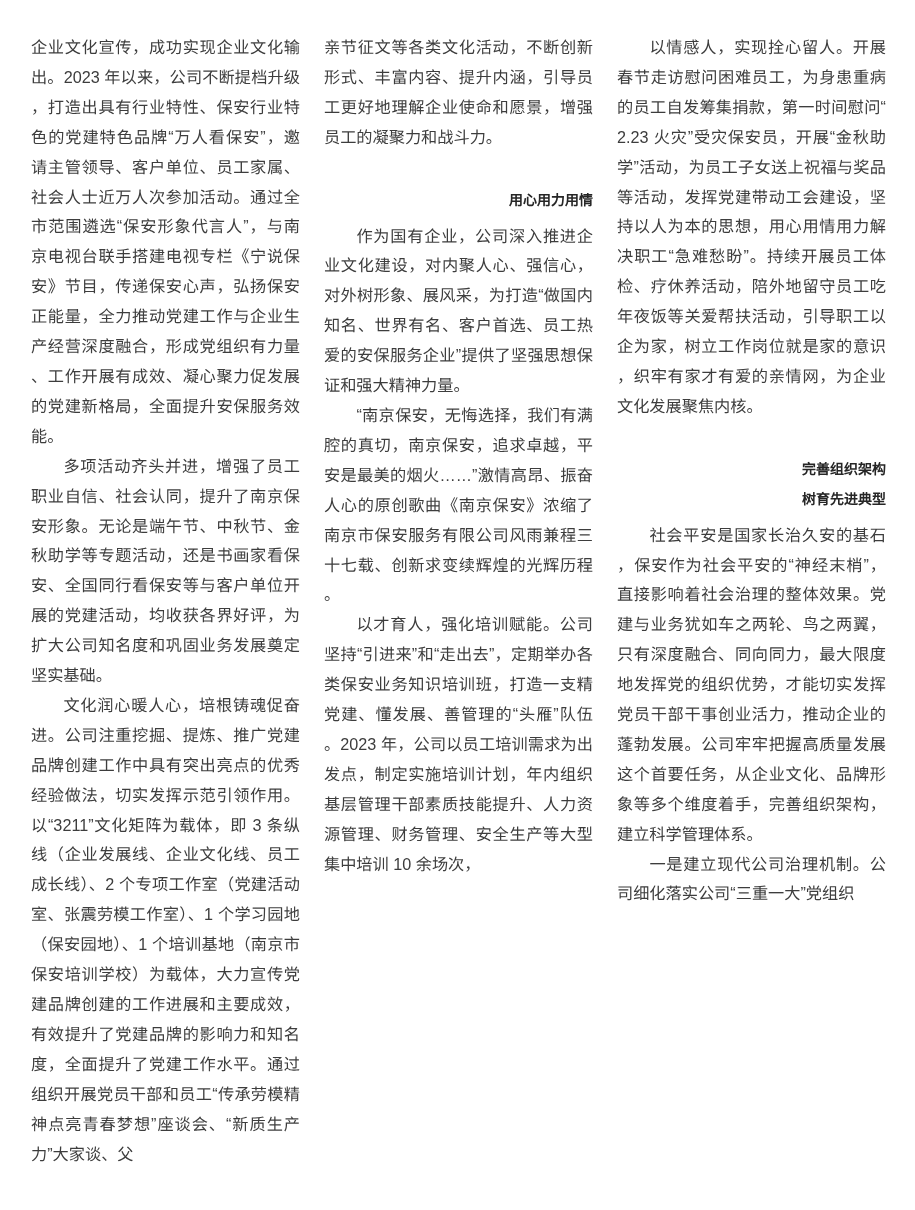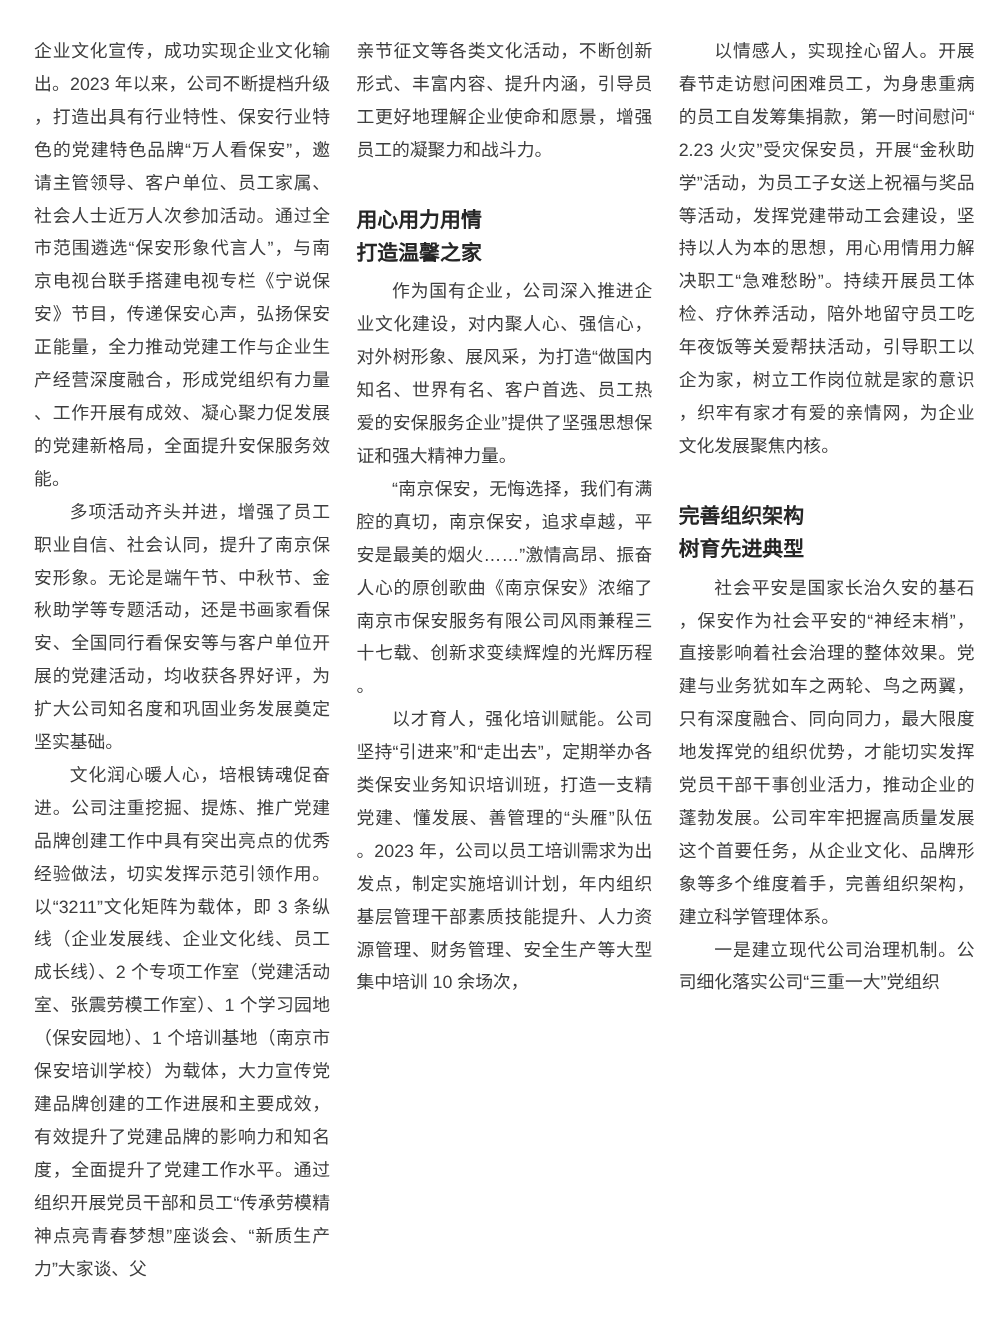--- a/index.html
+++ b/index.html
@@ -35,42 +35,41 @@
   }
   .col p {
     margin: 0;
     text-indent: 0;
   }
   .col p.indent {
     text-indent: 2em;
   }
   .col h3 {
     margin: 33px 0 6px 0;
-    font-size: 19px;
+    font-size: 14px;
     line-height: 29.9px;
     font-weight: 700;
     color: #262626;
-    text-align: left;
+    text-align: right;
     text-indent: 0;
   }
 </style>
 </head>
 <body>
 
 <div class="page" id="page-root">
     <div class="col">
       <p>企业文化宣传，成功实现企业文化输出。2023 年以来，公司不断提档升级，打造出具有行业特性、保安行业特色的党建特色品牌“万人看保安”，邀请主管领导、客户单位、员工家属、社会人士近万人次参加活动。通过全市范围遴选“保安形象代言人”，与南京电视台联手搭建电视专栏《宁说保安》节目，传递保安心声，弘扬保安正能量，全力推动党建工作与企业生产经营深度融合，形成党组织有力量、工作开展有成效、凝心聚力促发展的党建新格局，全面提升安保服务效能。</p>
       <p class="indent">多项活动齐头并进，增强了员工职业自信、社会认同，提升了南京保安形象。无论是端午节、中秋节、金秋助学等专题活动，还是书画家看保安、全国同行看保安等与客户单位开展的党建活动，均收获各界好评，为扩大公司知名度和巩固业务发展奠定坚实基础。</p>
       <p class="indent">文化润心暖人心，培根铸魂促奋进。公司注重挖掘、提炼、推广党建品牌创建工作中具有突出亮点的优秀经验做法，切实发挥示范引领作用。以“3211”文化矩阵为载体，即 3 条纵线（企业发展线、企业文化线、员工成长线）、2 个专项工作室（党建活动室、张震劳模工作室）、1 个学习园地（保安园地）、1 个培训基地（南京市保安培训学校）为载体，大力宣传党建品牌创建的工作进展和主要成效，有效提升了党建品牌的影响力和知名度，全面提升了党建工作水平。通过组织开展党员干部和员工“传承劳模精神点亮青春梦想”座谈会、“新质生产力”大家谈、父</p>
     </div>
     <div class="col">
       <p>亲节征文等各类文化活动，不断创新形式、丰富内容、提升内涵，引导员工更好地理解企业使命和愿景，增强员工的凝聚力和战斗力。</p>
       <h3>
         <div>用心用力用情</div>
-        <div>打造温馨之家</div>
       </h3>
       <p class="indent">作为国有企业，公司深入推进企业文化建设，对内聚人心、强信心，对外树形象、展风采，为打造“做国内知名、世界有名、客户首选、员工热爱的安保服务企业”提供了坚强思想保证和强大精神力量。</p>
       <p class="indent">“南京保安，无悔选择，我们有满腔的真切，南京保安，追求卓越，平安是最美的烟火……”激情高昂、振奋人心的原创歌曲《南京保安》浓缩了南京市保安服务有限公司风雨兼程三十七载、创新求变续辉煌的光辉历程。</p>
       <p class="indent">以才育人，强化培训赋能。公司坚持“引进来”和“走出去”，定期举办各类保安业务知识培训班，打造一支精党建、懂发展、善管理的“头雁”队伍。2023 年，公司以员工培训需求为出发点，制定实施培训计划，年内组织基层管理干部素质技能提升、人力资源管理、财务管理、安全生产等大型集中培训 10 余场次，</p>
     </div>
     <div class="col">
       <p class="indent">以情感人，实现拴心留人。开展春节走访慰问困难员工，为身患重病的员工自发筹集捐款，第一时间慰问“2.23 火灾”受灾保安员，开展“金秋助学”活动，为员工子女送上祝福与奖品等活动，发挥党建带动工会建设，坚持以人为本的思想，用心用情用力解决职工“急难愁盼”。持续开展员工体检、疗休养活动，陪外地留守员工吃年夜饭等关爱帮扶活动，引导职工以企为家，树立工作岗位就是家的意识，织牢有家才有爱的亲情网，为企业文化发展聚焦内核。</p>
       <h3>
         <div>完善组织架构</div>
         <div>树育先进典型</div>

